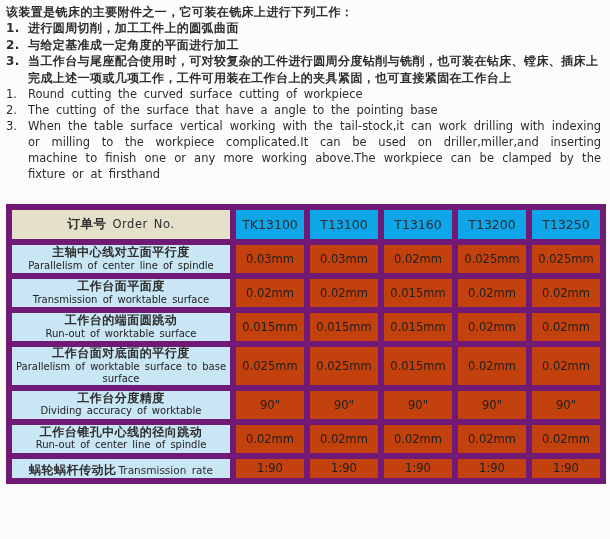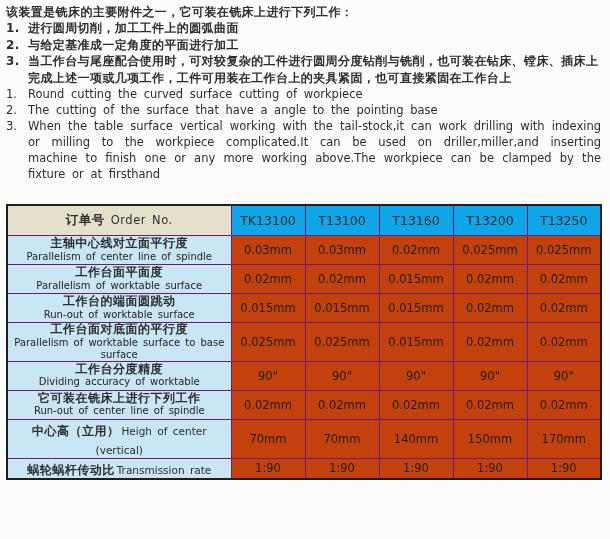--- a/index.html
+++ b/index.html
@@ -20,21 +20,21 @@
   .li .txt{flex:1;}
   .intro-en .li .txt{text-align:justify;}
 
   
   table.spec{
     border-collapse:collapse;table-layout:fixed;
     width:594px;margin-top:22px;
     border:2px solid #1e1e1e;
   }
   table.spec td,table.spec th{
-    border:1px solid #701a75;padding:0 2px;text-align:center;vertical-align:middle;
+    border:6px solid #701a75;padding:0 2px;text-align:center;vertical-align:middle;
     overflow:hidden;
   }
   th.order-cell{background:#e5e0ca;height:29px;font-size:12.5px;font-weight:bold;letter-spacing:0.5px;}
   th.model-cell{background:#0ea5e9;height:29px;font-size:12.5px;font-weight:normal;}
   th .order-en{font-weight:normal;font-size:11.5px;margin-left:6px;word-spacing:2px;}
   td.label{background:#c9e6f4;}
   td.label .cn{font-size:12px;font-weight:bold;line-height:13.5px;letter-spacing:0.5px;text-align:center;}
   td.label .en{font-size:10px;font-weight:normal;line-height:12px;word-spacing:2px;color:#222;}
   td.label .en-inline{font-size:10.5px;font-weight:normal;word-spacing:2px;margin-left:2px;}
   td.value{background:#c2410c;font-size:11.5px;color:#1f1f1f;}
@@ -111,21 +111,21 @@
           </td>
           <td class="value">0.03mm</td>
           <td class="value">0.03mm</td>
           <td class="value">0.02mm</td>
           <td class="value">0.025mm</td>
           <td class="value">0.025mm</td>
         </tr>
         <tr class="row-two">
           <td class="label">
             <div class="cn">工作台面平面度</div>
-            <div class="en">Parallelism of worktable surface</div>
+            <div class="en">Transmission of worktable surface</div>
           </td>
           <td class="value">0.02mm</td>
           <td class="value">0.02mm</td>
           <td class="value">0.015mm</td>
           <td class="value">0.02mm</td>
           <td class="value">0.02mm</td>
         </tr>
         <tr class="row-two">
           <td class="label">
             <div class="cn">工作台的端面圆跳动</div>
@@ -154,36 +154,28 @@
             <div class="en">Dividing accuracy of worktable</div>
           </td>
           <td class="value">90"</td>
           <td class="value">90"</td>
           <td class="value">90"</td>
           <td class="value">90"</td>
           <td class="value">90"</td>
         </tr>
         <tr class="row-two">
           <td class="label">
-            <div class="cn">它可装在铣床上进行下列工作</div>
+            <div class="cn">工作台锥孔中心线的径向跳动</div>
             <div class="en">Run-out of center line of spindle</div>
           </td>
           <td class="value">0.02mm</td>
           <td class="value">0.02mm</td>
           <td class="value">0.02mm</td>
           <td class="value">0.02mm</td>
           <td class="value">0.02mm</td>
-        </tr>
-        <tr class="row-inline">
-          <td class="label"><span class="cn">中心高（立用）</span><span class="en-inline">Heigh of center (vertical)</span></td>
-          <td class="value">70mm</td>
-          <td class="value">70mm</td>
-          <td class="value">140mm</td>
-          <td class="value">150mm</td>
-          <td class="value">170mm</td>
         </tr>
         <tr class="row-inline">
           <td class="label"><span class="cn">蜗轮蜗杆传动比</span><span class="en-inline">Transmission rate</span></td>
           <td class="value">1:90</td>
           <td class="value">1:90</td>
           <td class="value">1:90</td>
           <td class="value">1:90</td>
           <td class="value">1:90</td>
         </tr>
       </tbody>

